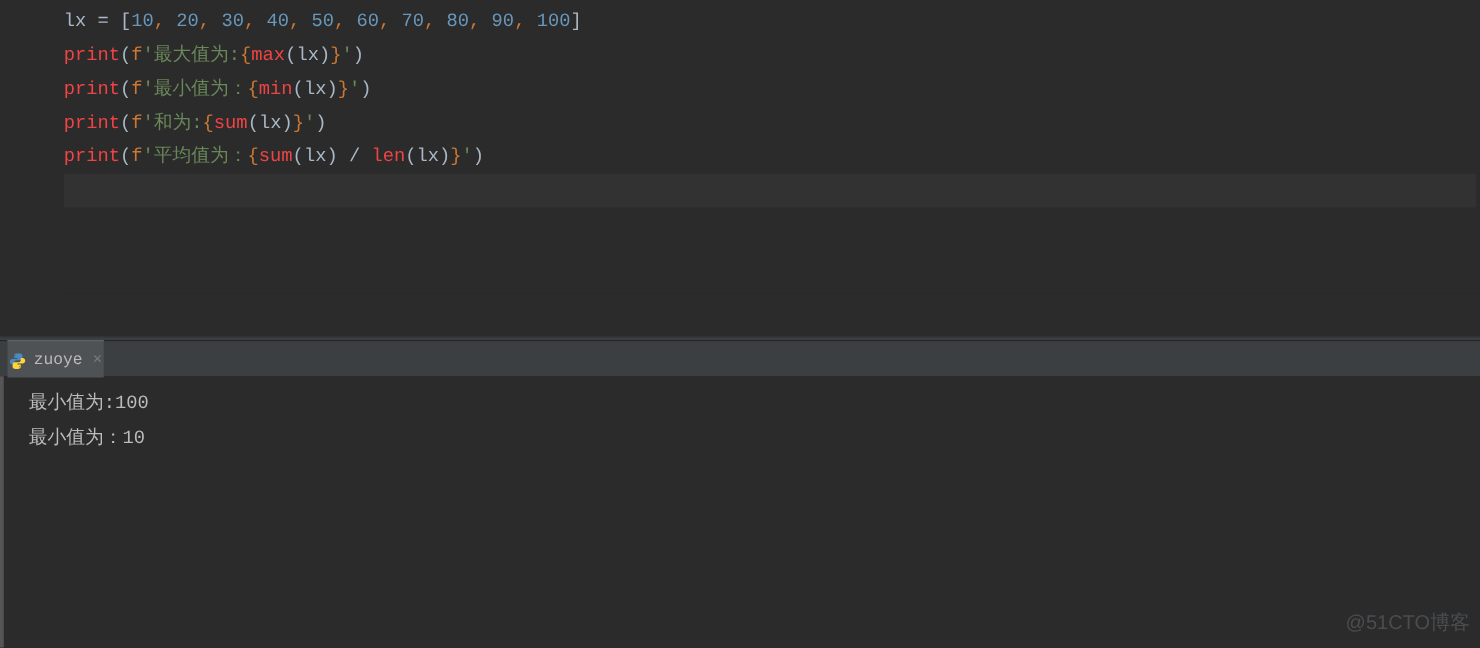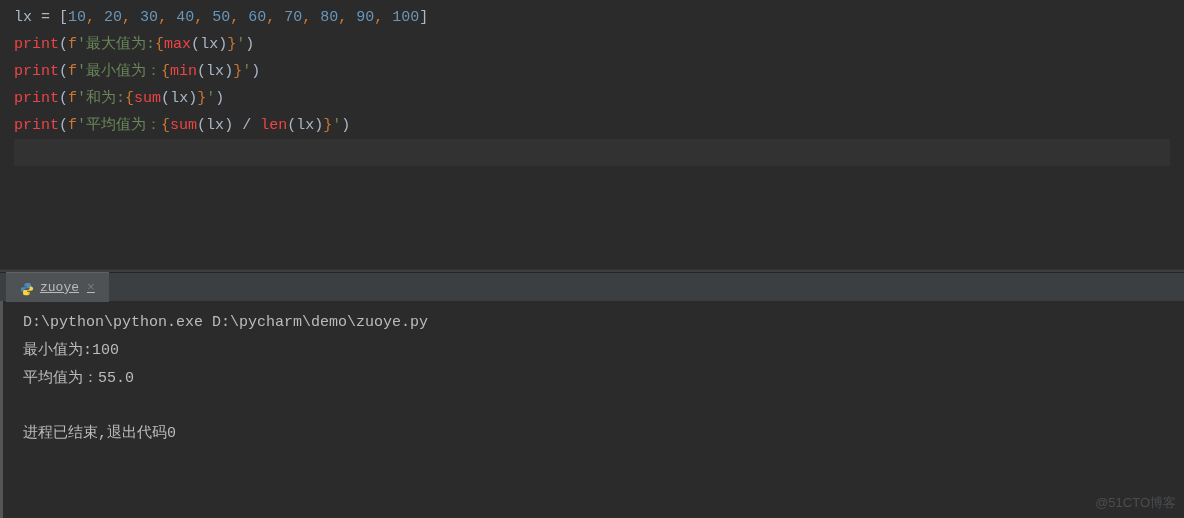--- a/index.html
+++ b/index.html
@@ -8,23 +8,24 @@
       height: 518px;
       background: #2b2b2b;
       font-family: 'Consolas', 'Monaco', 'Courier New', monospace;
       font-size: 15px;
       line-height: 1.8;
       overflow: hidden;
       position: relative;
     }
     .editor-pane {
       background: #2b2b2b;
-      padding: 4px 14px;
+      padding: 4px 3px;
       height: 235px;
       overflow: hidden;
+      margin-left: 48px;
     }
     .code-line {
       white-space: pre;
       color: #a9b7c6;
     }
     .var { color: #a9b7c6; }
     .eq { color: #a9b7c6; }
     .bracket { color: #a9b7c6; }
     .number { color: #6897bb; }
     .comma { color: #cc7832; }
@@ -55,25 +56,24 @@
       height: 28px;
       display: flex;
       align-items: center;
       padding-left: 6px;
     }
     .tab {
       display: flex;
       align-items: center;
       gap: 6px;
       background: #4e5254;
-      padding: 3px 14px;
+      padding: 3px 1px;
       color: #bbbbbb;
       font-size: 13px;
       border-top: 1px solid #5e6366;
-      text-decoration: underline;
     }
     .python-icon {
       width: 14px;
       height: 14px;
       display: inline-block;
     }
     .close-icon {
       color: #7a7a7a;
       font-size: 13px;
       margin-left: 2px;
@@ -92,21 +92,21 @@
       color: #bbbbbb;
     }
     .console-spacer {
       height: 28px;
     }
     .watermark {
       position: absolute;
       bottom: 4px;
       right: 8px;
       color: #4a4d50;
-      font-size: 13px;
+      font-size: 16px;
       font-family: sans-serif;
     }
   </style>
 </head>
 <body>
 
 <div class="editor-pane">
   <div class="code-line"><span class="var">lx</span><span class="eq"> = </span><span class="bracket">[</span><span class="number">10</span><span class="comma">, </span><span class="number">20</span><span class="comma">, </span><span class="number">30</span><span class="comma">, </span><span class="number">40</span><span class="comma">, </span><span class="number">50</span><span class="comma">, </span><span class="number">60</span><span class="comma">, </span><span class="number">70</span><span class="comma">, </span><span class="number">80</span><span class="comma">, </span><span class="number">90</span><span class="comma">, </span><span class="number">100</span><span class="bracket">]</span></div>
   <div class="code-line"><span class="builtin">print</span><span class="bracket">(</span><span class="kw-f">f</span><span class="str">'</span><span class="str">最大值为:</span><span class="fstring-brace">{</span><span class="builtin">max</span><span class="fstring-expr">(</span><span class="fstring-expr">lx</span><span class="fstring-expr">)</span><span class="fstring-brace">}</span><span class="str">'</span><span class="bracket">)</span></div>
   <div class="code-line"><span class="builtin">print</span><span class="bracket">(</span><span class="kw-f">f</span><span class="str">'</span><span class="str">最小值为：</span><span class="fstring-brace">{</span><span class="builtin">min</span><span class="fstring-expr">(</span><span class="fstring-expr">lx</span><span class="fstring-expr">)</span><span class="fstring-brace">}</span><span class="str">'</span><span class="bracket">)</span></div>
@@ -125,20 +125,18 @@
         <path fill="#4b8bbe" d="M7.5 1C5 1 5 3 5 3v2h3v1H3.5S1 6 1 8.5 3.5 11 3.5 11H5V9s0-2 2.5-2h3s2 0 2-2V3s0-2-2.5-2h-2.5zM6 2.5a.5.5 0 110 1 .5.5 0 010-1z"></path>
         <path fill="#ffd43b" d="M8.5 15c2.5 0 2.5-2 2.5-2v-2H8v-1h4.5s2.5 0 2.5-2.5S12.5 5 12.5 5H11v2s0 2-2.5 2h-3s-2 0-2 2v2s0 2 2.5 2h2.5zM10 13.5a.5.5 0 110-1 .5.5 0 010 1z"></path>
       </svg>
     </span>
     <span>zuoye</span>
     <span class="close-icon">×</span>
   </div>
 </div>
 
 <div class="console-pane">
-  <div class="console-line">D:\python\python.exe D:\pycharm\demo\zuoye.py</div>
   <div class="console-line">最小值为:100</div>
-  <div class="console-line">平均值为：55.0</div>
+  <div class="console-line">最小值为：10</div>
   <div class="console-spacer"></div>
-  <div class="console-line">进程已结束,退出代码0</div>
 </div>
 
 <div class="watermark">@51CTO博客</div>
 
 </body></html>

